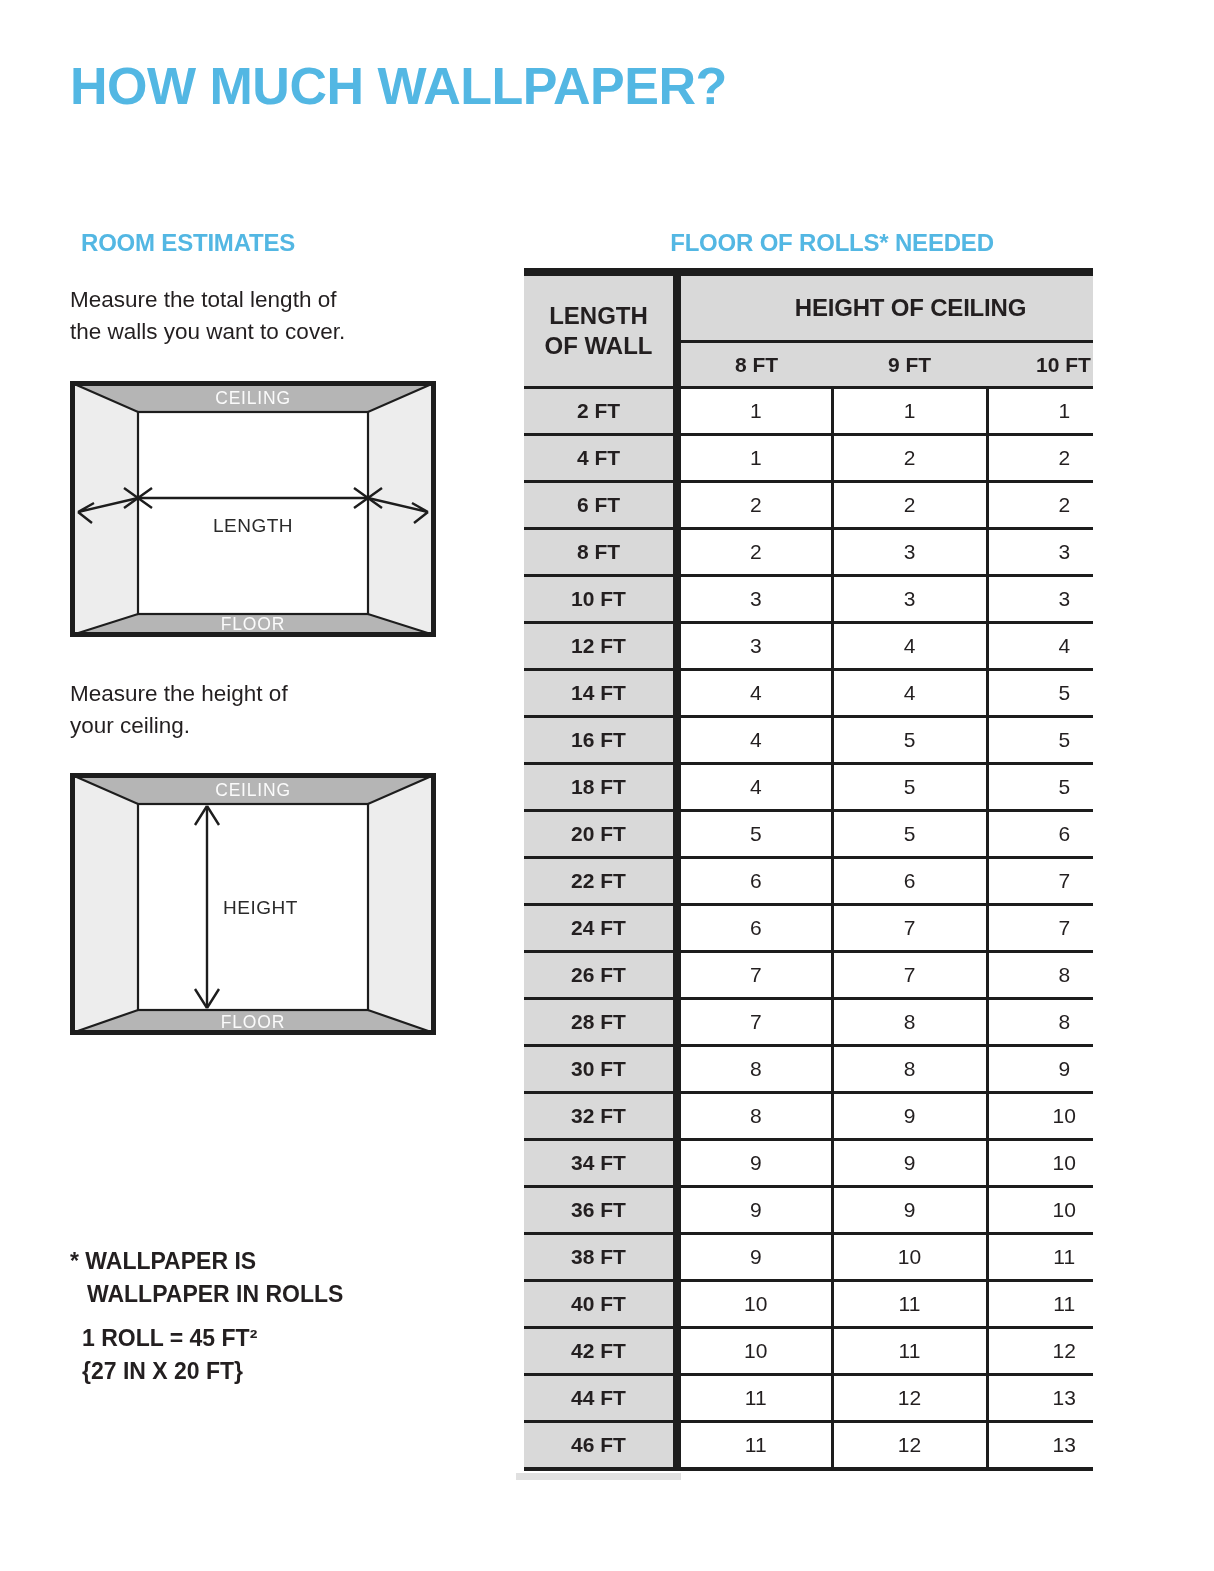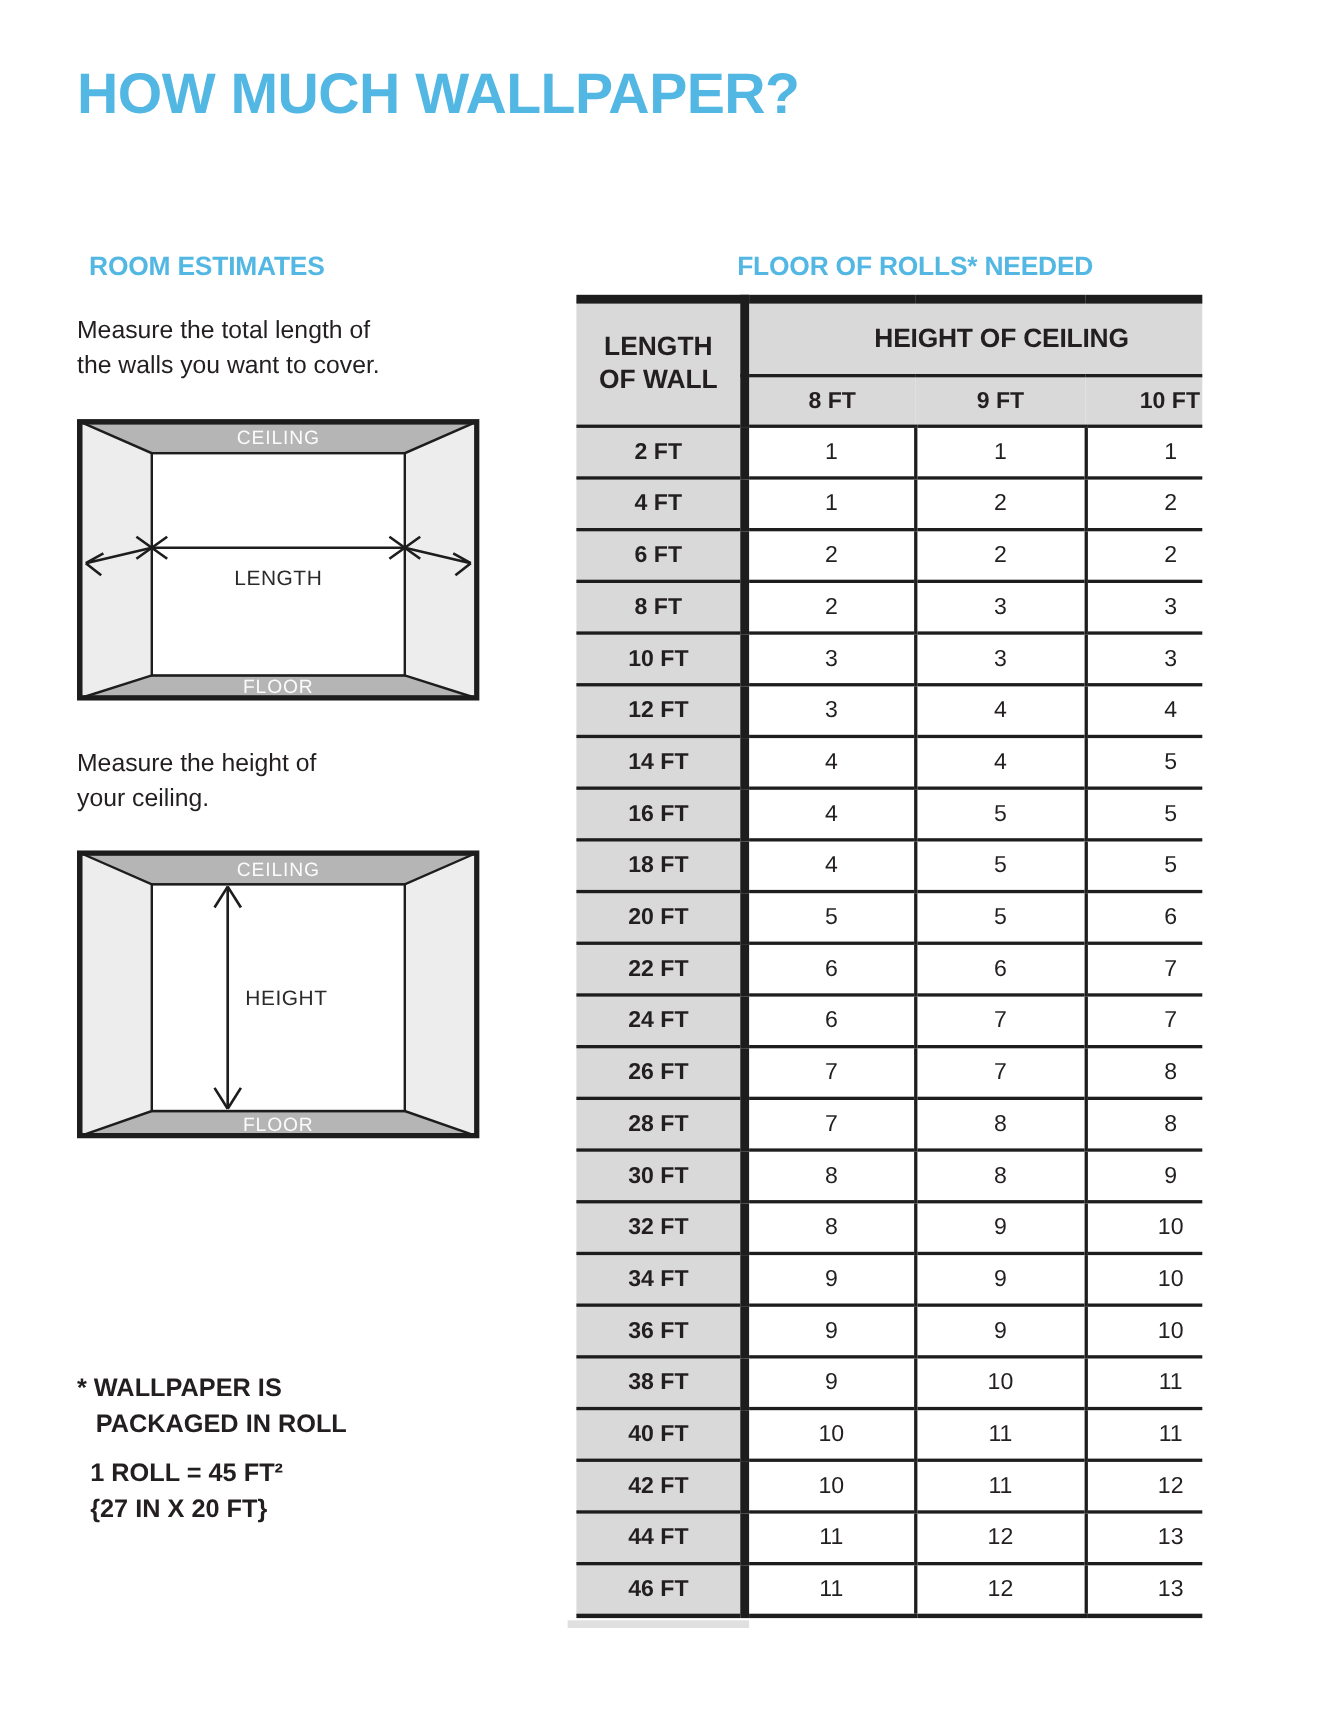--- a/index.html
+++ b/index.html
@@ -109,21 +109,21 @@
     </g>
     <text class="band-label" x="183" y="23" text-anchor="middle">CEILING</text>
     <text class="band-label" x="183" y="255" text-anchor="middle">FLOOR</text>
     <text class="dim-label" x="153" y="141" text-anchor="start">HEIGHT</text>
     <rect x="2.5" y="2.5" width="361" height="257" fill="none" stroke="#1d1d1d" stroke-width="5"></rect>
   </svg>
 
 
   <div class="footnote">
     <div>* WALLPAPER IS</div>
-    <div class="indent">PACKAGED IN ROLL</div>
+    <div class="indent">WALLPAPER IN ROLLS</div>
   </div>
 
   <div class="rollinfo">
     <div>1 ROLL = 45 FT²</div>
     <div>{27 IN X 20 FT}</div>
   </div>
 
   <div class="table-wrap">
     <table>
       <colgroup>

